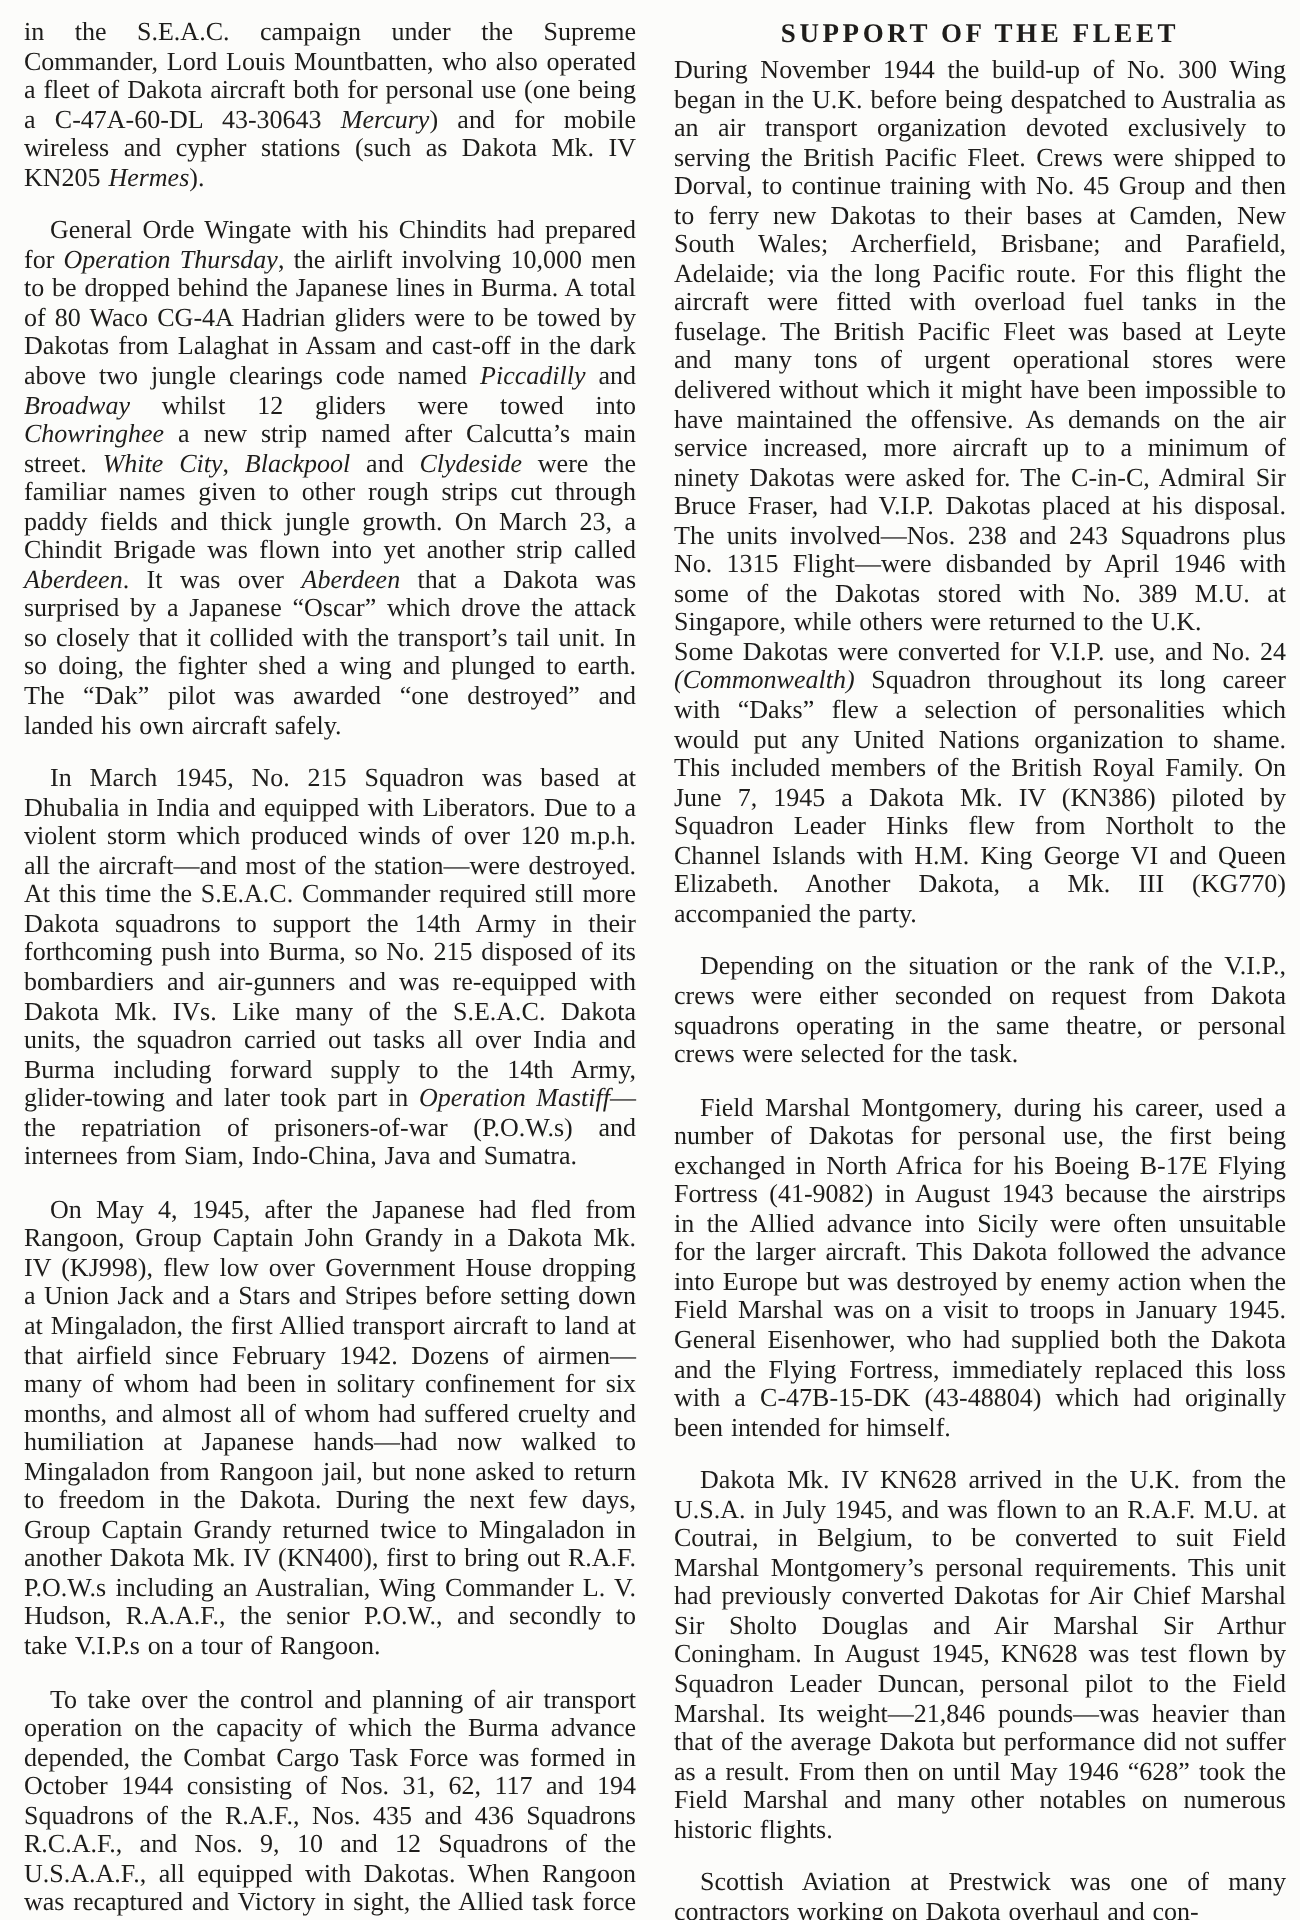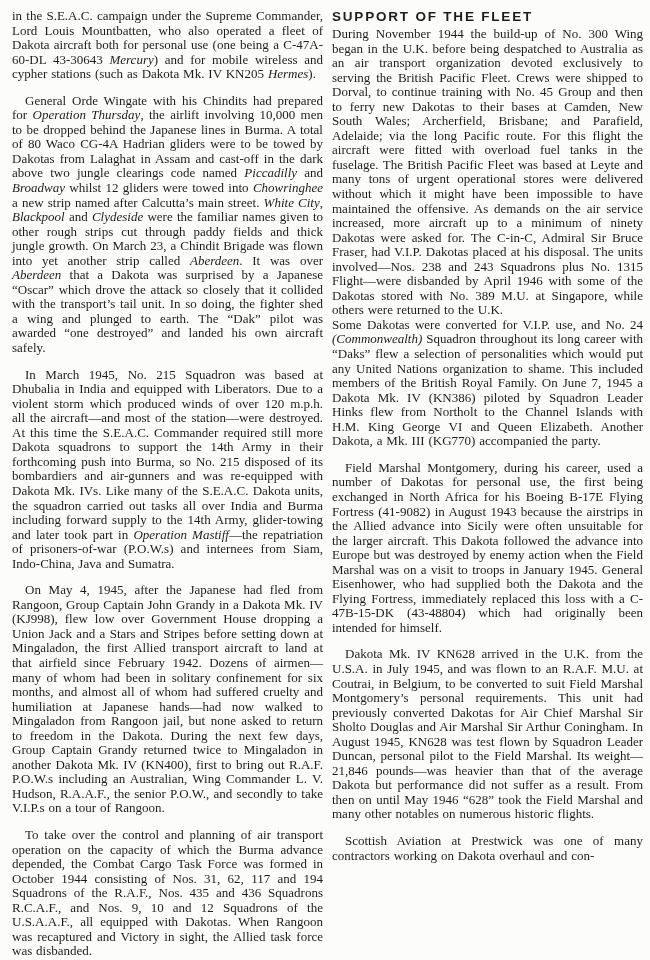--- a/index.html
+++ b/index.html
@@ -7,39 +7,39 @@
   body {
     width: 650px; height: 960px;
     background: var(--paper);
     font-family: "Liberation Serif", serif;
   }
   .page {
     box-sizing: border-box;
     width: 650px; height: 960px;
     padding: 9px 7px 4px 12px;
     display: flex;
-    gap: 9px;
+    gap: 19px;
     overflow: hidden;
     background: var(--paper);
   }
   .col { flex: 1 1 0; min-width: 0; }
   p.para {
     margin: 0;
     text-align: justify;
     font-size: 13px;
     line-height: 14.55px;
     word-spacing: 0.05em;
     color: var(--ink);
   }
   p.para.indent { text-indent: 13px; margin-top: 12px; }
   .it { font-style: italic; }
   h2.heading {
     margin: 0 0 3px 0;
-    text-align: left;
-    font-family: Liberation Sans, sans-serif;
+    text-align: center;
+    font-family: Liberation Serif, serif;
     font-weight: bold;
     font-size: 13.5px;
     letter-spacing: 1.8px;
     color: var(--ink);
     white-space: nowrap;
   }
   h2.heading:not(:first-child) { margin-top: 9px; }
 </style>
 </head>
 <body>
@@ -49,17 +49,18 @@
       <p class="para"><span>in the S.E.A.C. campaign under the Supreme Commander, Lord Louis Mountbatten, who also operated a fleet of Dakota aircraft both for personal use (one being a C-47A-60-DL 43-30643 </span><span class="it">Mercury</span><span>) and for mobile wireless and cypher stations (such as Dakota Mk. IV KN205 </span><span class="it">Hermes</span><span>).</span></p>
       <p class="para indent"><span>General Orde Wingate with his Chindits had prepared for </span><span class="it">Operation Thursday</span><span>, the airlift involving 10,000 men to be dropped behind the Japanese lines in Burma. A total of 80 Waco CG-4A Hadrian gliders were to be towed by Dakotas from Lalaghat in Assam and cast-off in the dark above two jungle clearings code named </span><span class="it">Piccadilly</span><span> and </span><span class="it">Broadway</span><span> whilst 12 gliders were towed into </span><span class="it">Chowringhee</span><span> a new strip named after Calcutta’s main street. </span><span class="it">White City</span><span>, </span><span class="it">Blackpool</span><span> and </span><span class="it">Clydeside</span><span> were the familiar names given to other rough strips cut through paddy fields and thick jungle growth. On March 23, a Chindit Brigade was flown into yet another strip called </span><span class="it">Aberdeen</span><span>. It was over </span><span class="it">Aberdeen</span><span> that a Dakota was surprised by a Japanese “Oscar” which drove the attack so closely that it collided with the transport’s tail unit. In so doing, the fighter shed a wing and plunged to earth. The “Dak” pilot was awarded “one destroyed” and landed his own aircraft safely.</span></p>
       <p class="para indent"><span>In March 1945, No. 215 Squadron was based at Dhubalia in India and equipped with Liberators. Due to a violent storm which produced winds of over 120 m.p.h. all the aircraft—and most of the station—were destroyed. At this time the S.E.A.C. Commander required still more Dakota squadrons to support the 14th Army in their forthcoming push into Burma, so No. 215 disposed of its bombardiers and air-gunners and was re-equipped with Dakota Mk. IVs. Like many of the S.E.A.C. Dakota units, the squadron carried out tasks all over India and Burma including forward supply to the 14th Army, glider-towing and later took part in </span><span class="it">Operation Mastiff</span><span>—the repatriation of prisoners-of-war (P.O.W.s) and internees from Siam, Indo-China, Java and Sumatra.</span></p>
       <p class="para indent"><span>On May 4, 1945, after the Japanese had fled from Rangoon, Group Captain John Grandy in a Dakota Mk. IV (KJ998), flew low over Government House dropping a Union Jack and a Stars and Stripes before setting down at Mingaladon, the first Allied transport aircraft to land at that airfield since February 1942. Dozens of airmen—many of whom had been in solitary confinement for six months, and almost all of whom had suffered cruelty and humiliation at Japanese hands—had now walked to Mingaladon from Rangoon jail, but none asked to return to freedom in the Dakota. During the next few days, Group Captain Grandy returned twice to Mingaladon in another Dakota Mk. IV (KN400), first to bring out R.A.F. P.O.W.s including an Australian, Wing Commander L. V. Hudson, R.A.A.F., the senior P.O.W., and secondly to take V.I.P.s on a tour of Rangoon.</span></p>
       <p class="para indent"><span>To take over the control and planning of air transport operation on the capacity of which the Burma advance depended, the Combat Cargo Task Force was formed in October 1944 consisting of Nos. 31, 62, 117 and 194 Squadrons of the R.A.F., Nos. 435 and 436 Squadrons R.C.A.F., and Nos. 9, 10 and 12 Squadrons of the U.S.A.A.F., all equipped with Dakotas. When Rangoon was recaptured and Victory in sight, the Allied task force was disbanded.</span></p>
     </div>
   <div class="col">
       <h2 class="heading">SUPPORT OF THE FLEET</h2>
       <p class="para"><span>During November 1944 the build-up of No. 300 Wing began in the U.K. before being despatched to Australia as an air transport organization devoted exclusively to serving the British Pacific Fleet. Crews were shipped to Dorval, to continue training with No. 45 Group and then to ferry new Dakotas to their bases at Camden, New South Wales; Archerfield, Brisbane; and Parafield, Adelaide; via the long Pacific route. For this flight the aircraft were fitted with overload fuel tanks in the fuselage. The British Pacific Fleet was based at Leyte and many tons of urgent operational stores were delivered without which it might have been impossible to have maintained the offensive. As demands on the air service increased, more aircraft up to a minimum of ninety Dakotas were asked for. The C-in-C, Admiral Sir Bruce Fraser, had V.I.P. Dakotas placed at his disposal. The units involved—Nos. 238 and 243 Squadrons plus No. 1315 Flight—were disbanded by April 1946 with some of the Dakotas stored with No. 389 M.U. at Singapore, while others were returned to the U.K.</span></p>
       <p class="para"><span>Some Dakotas were converted for V.I.P. use, and No. 24 </span><span class="it">(Commonwealth)</span><span> Squadron throughout its long career with “Daks” flew a selection of personalities which would put any United Nations organization to shame. This included members of the British Royal Family. On June 7, 1945 a Dakota Mk. IV (KN386) piloted by Squadron Leader Hinks flew from Northolt to the Channel Islands with H.M. King George VI and Queen Elizabeth. Another Dakota, a Mk. III (KG770) accompanied the party.</span></p>
+      <p class="para indent"><span>Depending on the situation or the rank of the V.I.P., crews were either seconded on request from Dakota squadrons operating in the same theatre, or personal crews were selected for the task.</span></p>
       <p class="para indent"><span>Field Marshal Montgomery, during his career, used a number of Dakotas for personal use, the first being exchanged in North Africa for his Boeing B-17E Flying Fortress (41-9082) in August 1943 because the airstrips in the Allied advance into Sicily were often unsuitable for the larger aircraft. This Dakota followed the advance into Europe but was destroyed by enemy action when the Field Marshal was on a visit to troops in January 1945. General Eisenhower, who had supplied both the Dakota and the Flying Fortress, immediately replaced this loss with a C-47B-15-DK (43-48804) which had originally been intended for himself.</span></p>
       <p class="para indent"><span>Dakota Mk. IV KN628 arrived in the U.K. from the U.S.A. in July 1945, and was flown to an R.A.F. M.U. at Coutrai, in Belgium, to be converted to suit Field Marshal Montgomery’s personal requirements. This unit had previously converted Dakotas for Air Chief Marshal Sir Sholto Douglas and Air Marshal Sir Arthur Coningham. In August 1945, KN628 was test flown by Squadron Leader Duncan, personal pilot to the Field Marshal. Its weight—21,846 pounds—was heavier than that of the average Dakota but performance did not suffer as a result. From then on until May 1946 “628” took the Field Marshal and many other notables on numerous historic flights.</span></p>
       <p class="para indent"><span>Scottish Aviation at Prestwick was one of many contractors working on Dakota overhaul and con-</span></p>
     </div>
 </div>
 
 </body></html>

